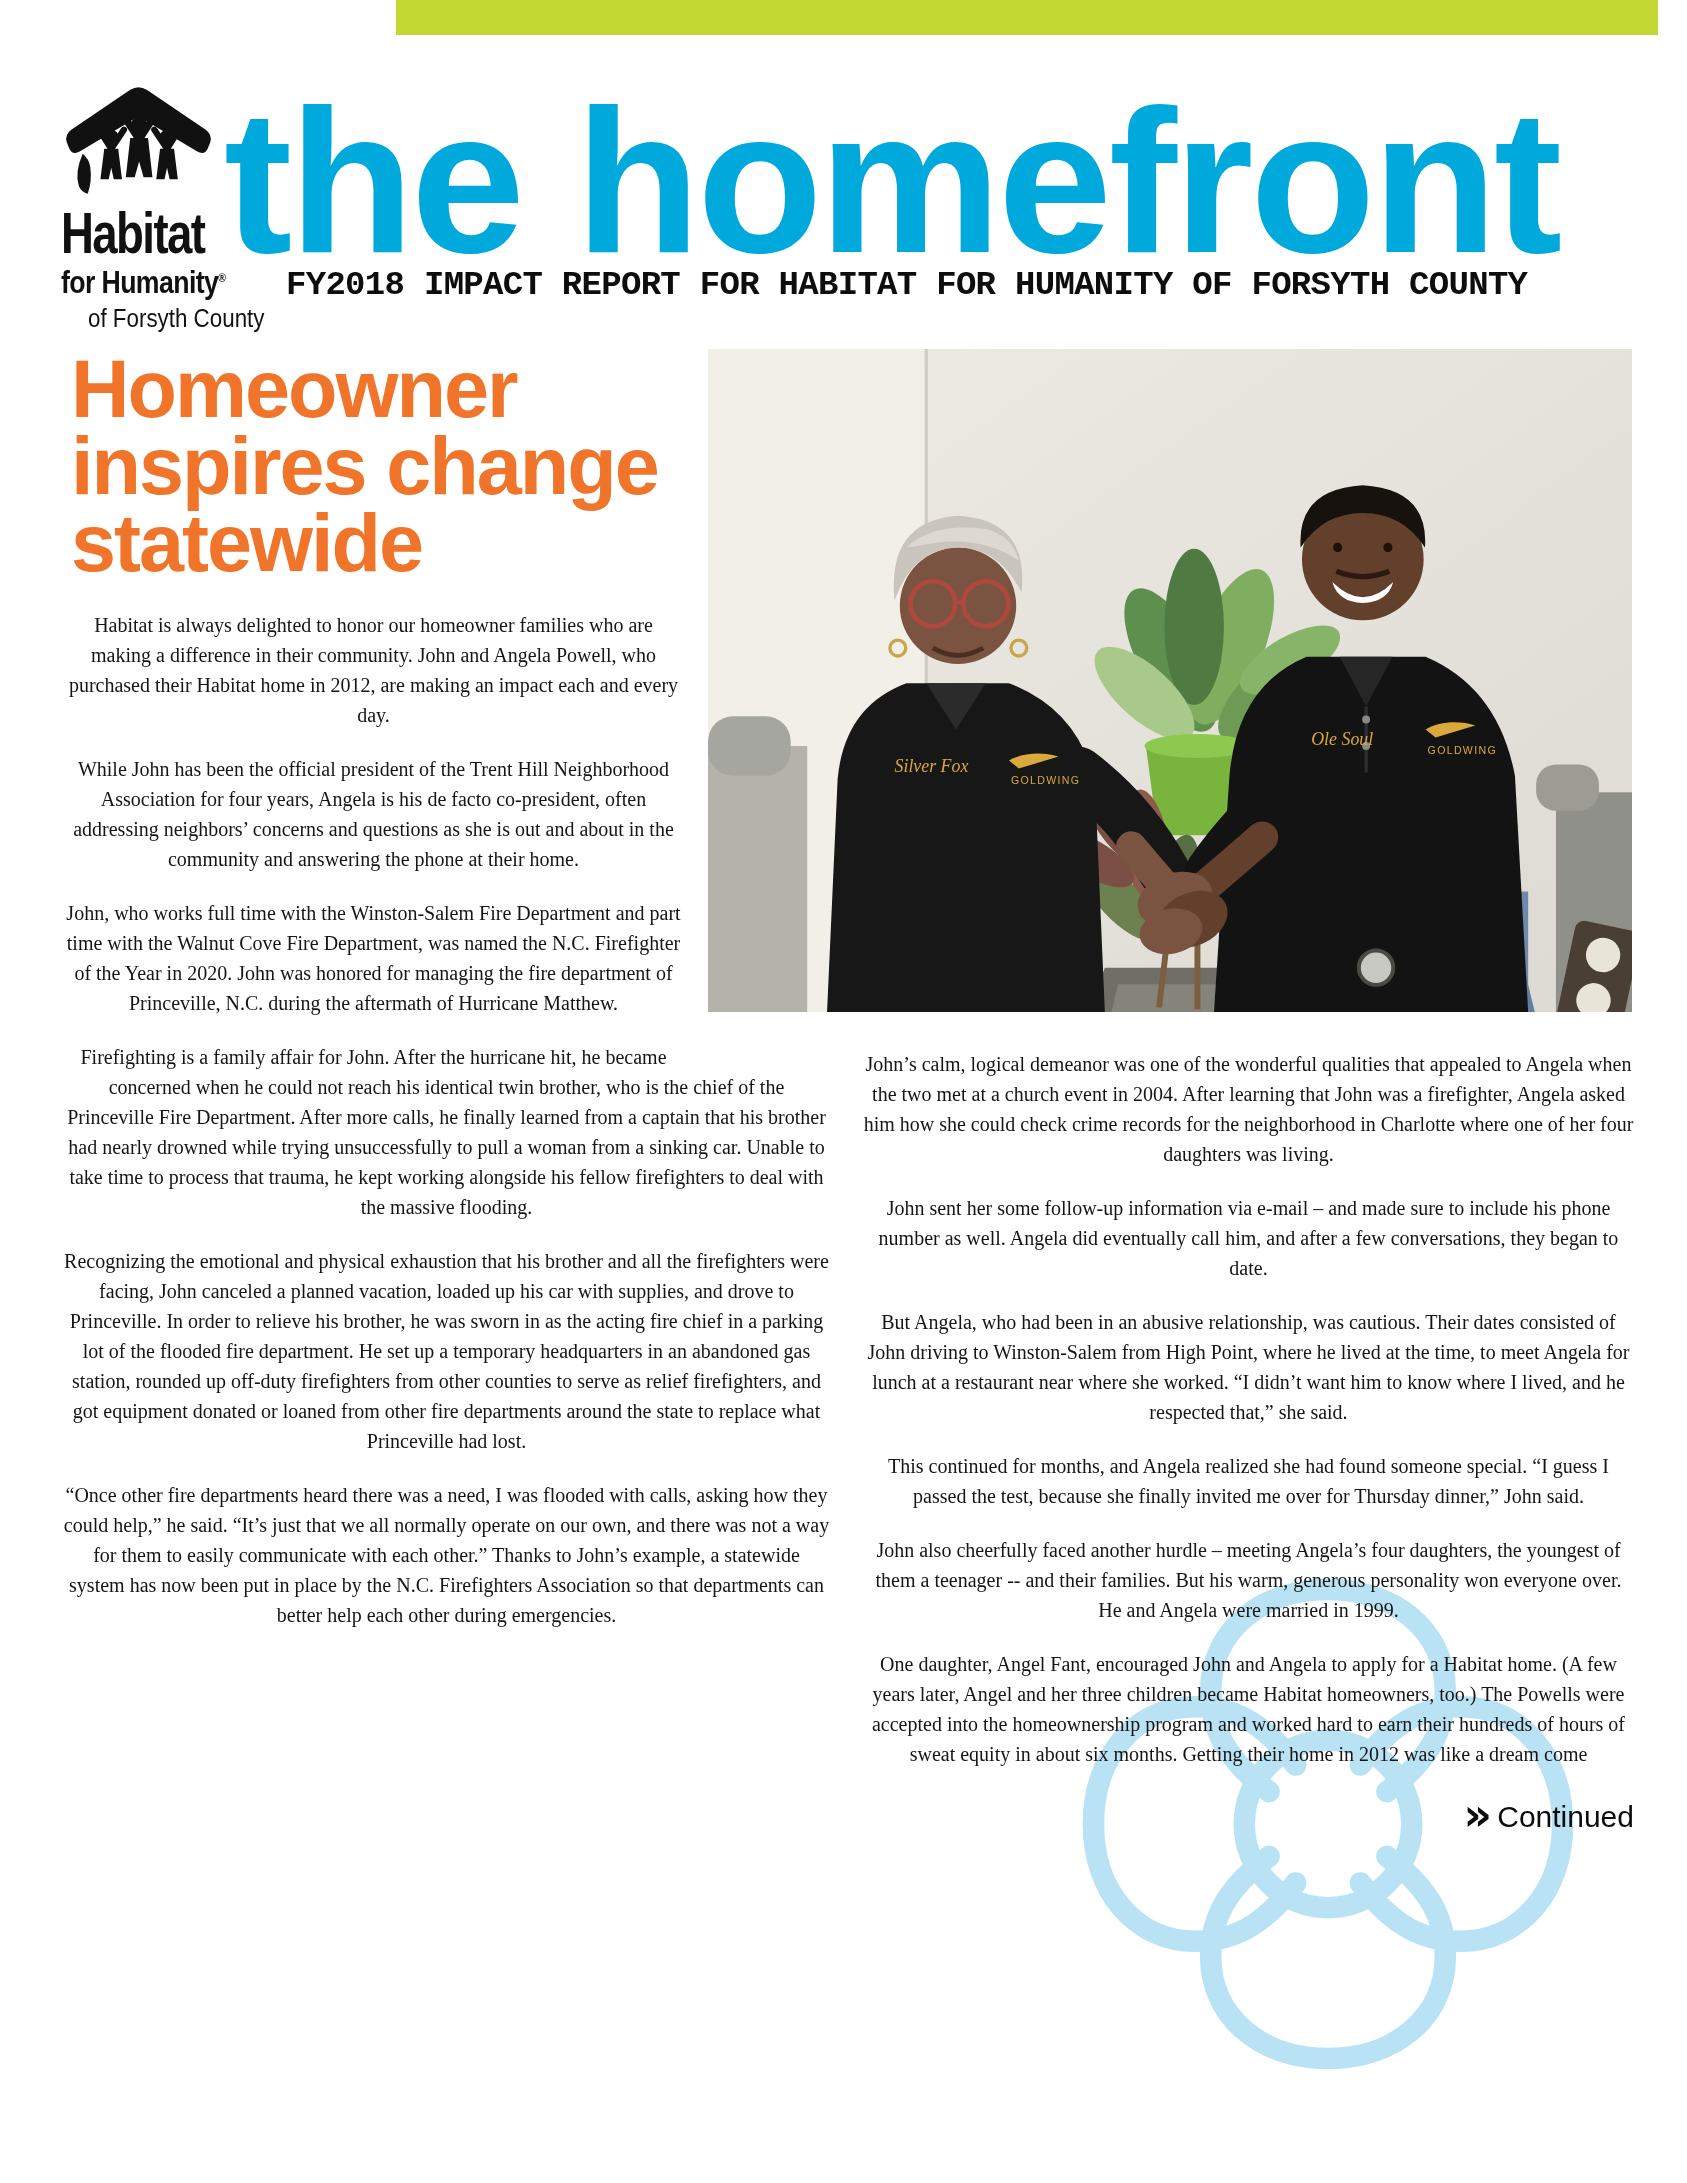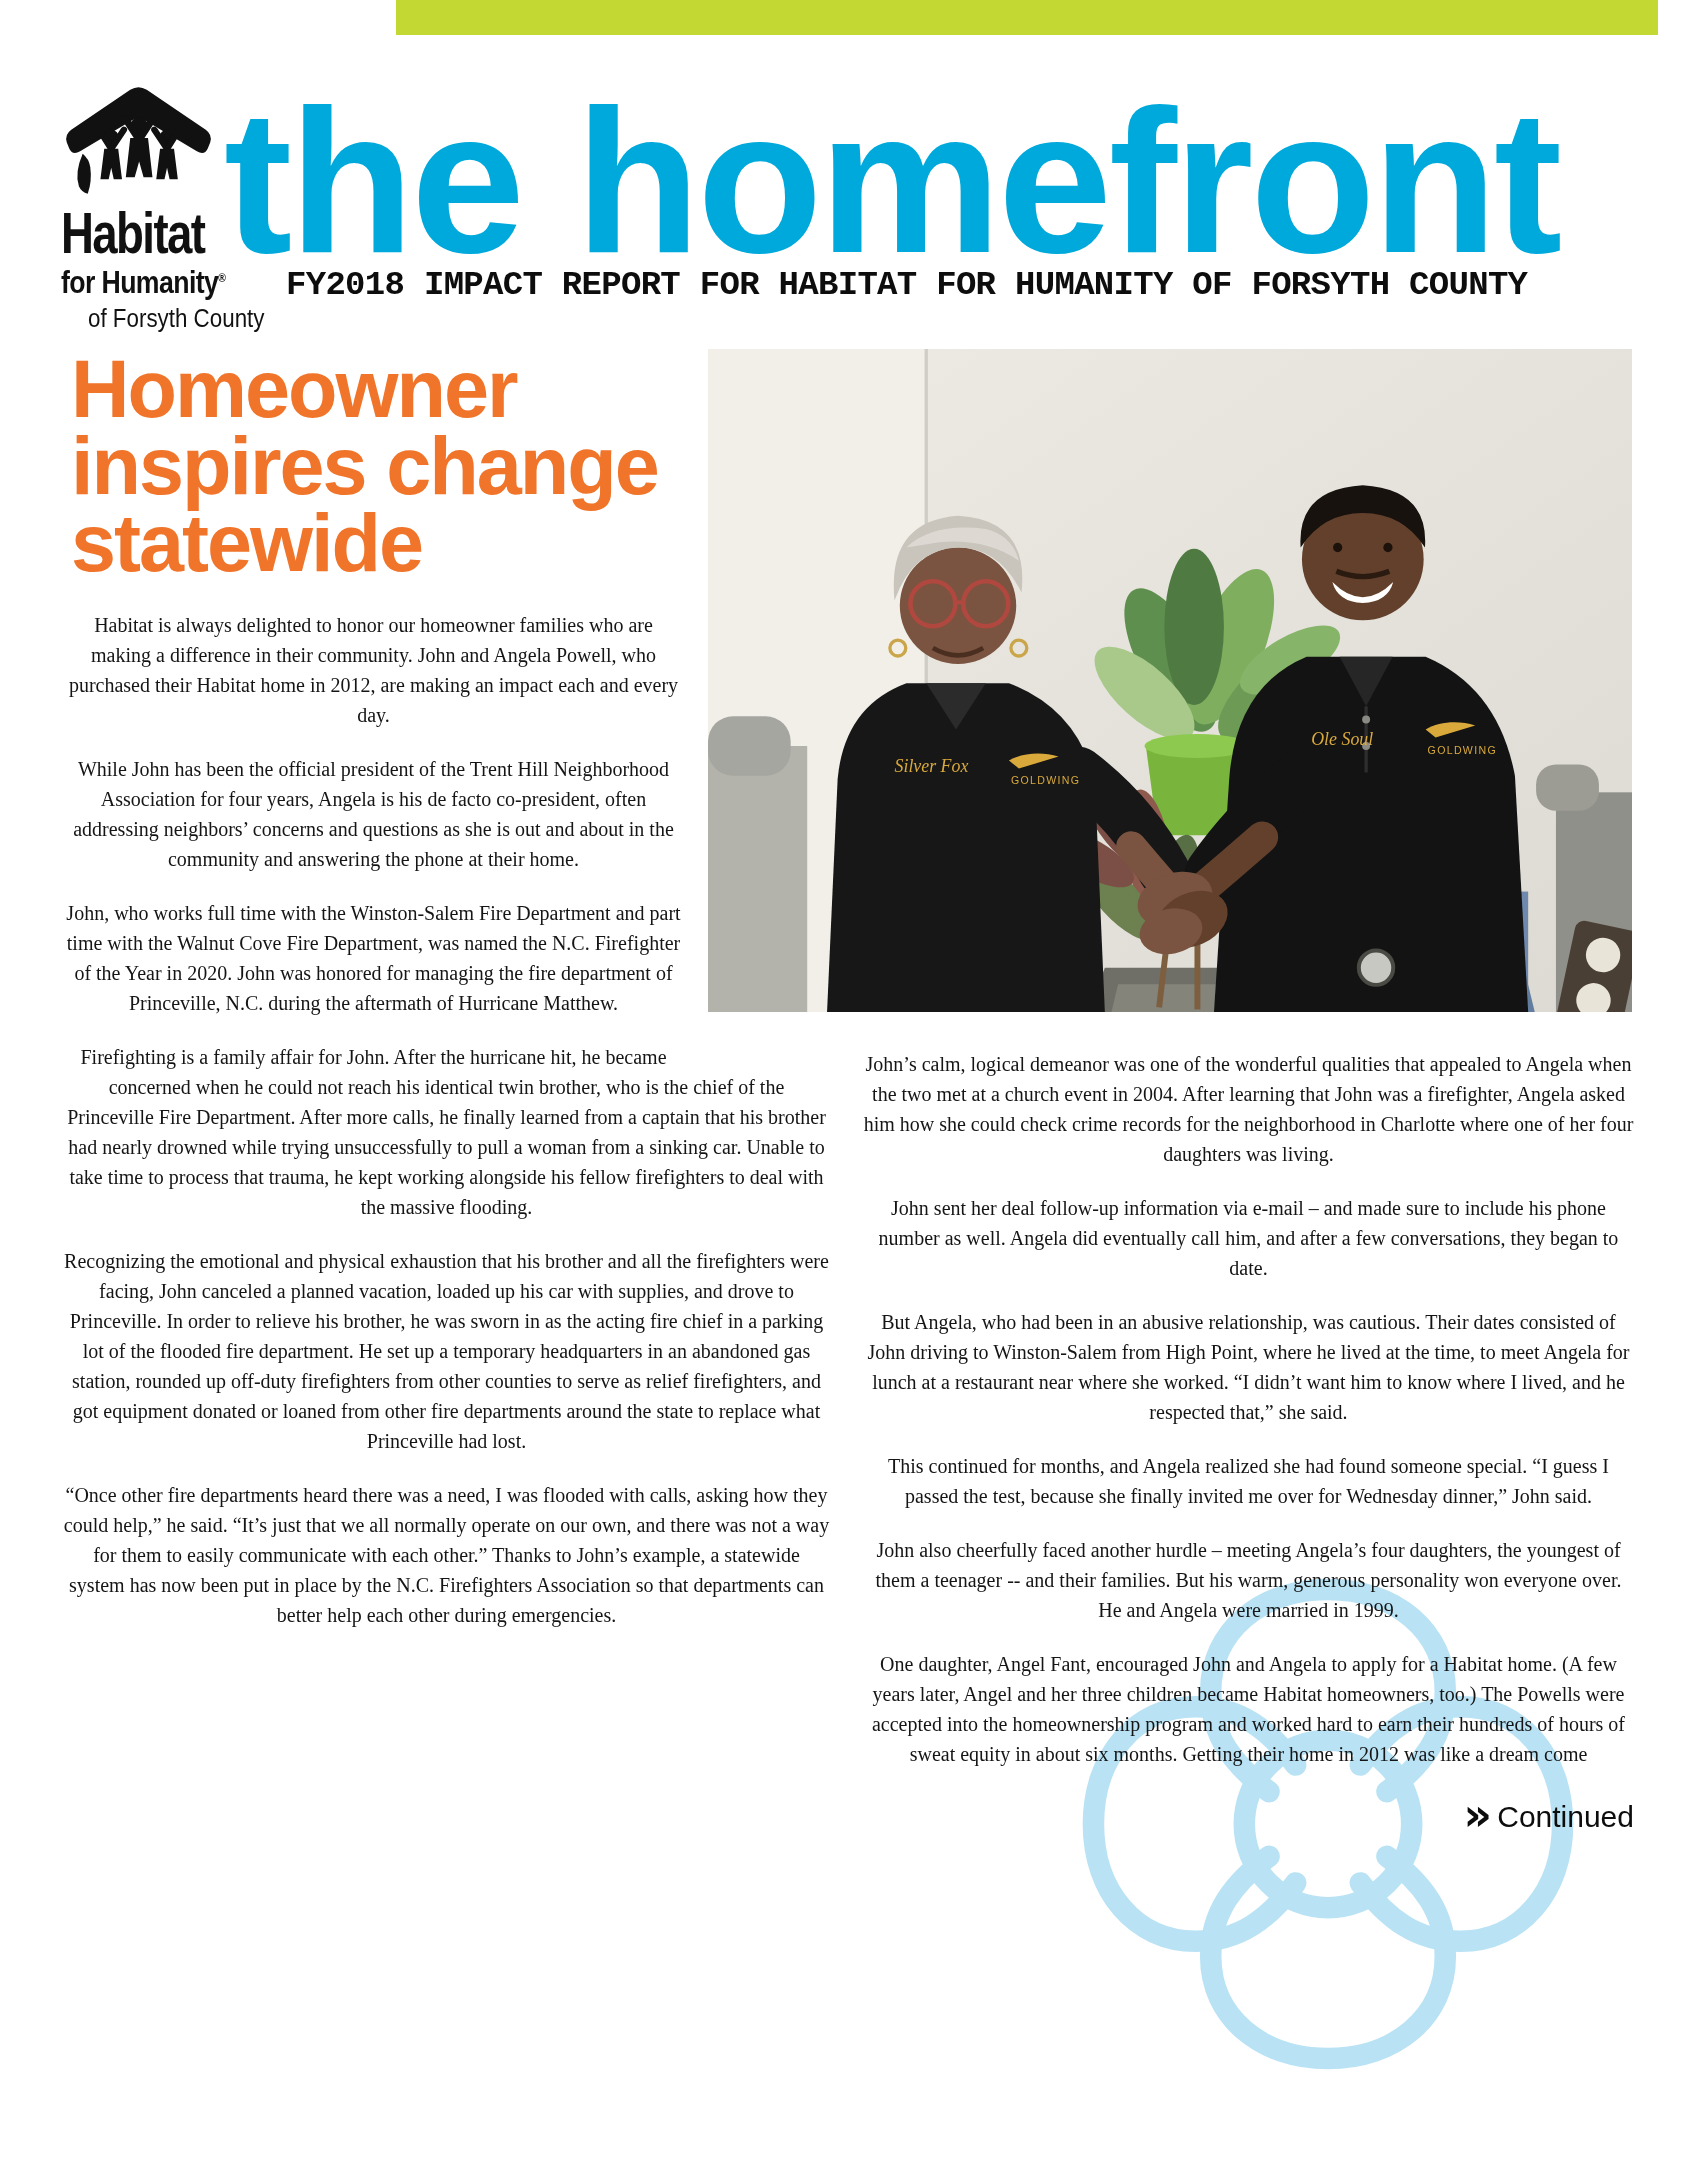--- a/index.html
+++ b/index.html
@@ -191,23 +191,23 @@
     <p>Habitat is always delighted to honor our homeowner families who are making a difference in their community. John and Angela Powell, who purchased their Habitat home in 2012, are making an impact each and every day.</p>
     <p>While John has been the official president of the Trent Hill Neighborhood Association for four years, Angela is his de facto co-president, often addressing neighbors’ concerns and questions as she is out and about in the community and answering the phone at their home.</p>
     <p>John, who works full time with the Winston-Salem Fire Department and part time with the Walnut Cove Fire Department, was named the N.C. Firefighter of the Year in 2020. John was honored for managing the fire department of Princeville, N.C. during the aftermath of Hurricane Matthew.</p>
     <p>Firefighting is a family affair for John. After the hurricane hit, he became concerned when he could not reach his identical twin brother, who is the chief of the Princeville Fire Department. After more calls, he finally learned from a captain that his brother had nearly drowned while trying unsuccessfully to pull a woman from a sinking car. Unable to take time to process that trauma, he kept working alongside his fellow firefighters to deal with the massive flooding.</p>
     <p>Recognizing the emotional and physical exhaustion that his brother and all the firefighters were facing, John canceled a planned vacation, loaded up his car with supplies, and drove to Princeville. In order to relieve his brother, he was sworn in as the acting fire chief in a parking lot of the flooded fire department. He set up a temporary headquarters in an abandoned gas station, rounded up off-duty firefighters from other counties to serve as relief firefighters, and got equipment donated or loaned from other fire departments around the state to replace what Princeville had lost.</p>
     <p>“Once other fire departments heard there was a need, I was flooded with calls, asking how they could help,” he said. “It’s just that we all normally operate on our own, and there was not a way for them to easily communicate with each other.” Thanks to John’s example, a statewide system has now been put in place by the N.C. Firefighters Association so that departments can better help each other during emergencies.</p>
   </div>
 
   <div class="col-right">
     <p>John’s calm, logical demeanor was one of the wonderful qualities that appealed to Angela when the two met at a church event in 2004. After learning that John was a firefighter, Angela asked him how she could check crime records for the neighborhood in Charlotte where one of her four daughters was living.</p>
-    <p>John sent her deal follow-up information via e-mail – and made sure to include his phone number as well. Angela did eventually call him, and after a few conversations, they began to date.</p>
+    <p>John sent her some follow-up information via e-mail – and made sure to include his phone number as well. Angela did eventually call him, and after a few conversations, they began to date.</p>
     <p>But Angela, who had been in an abusive relationship, was cautious. Their dates consisted of John driving to Winston-Salem from High Point, where he lived at the time, to meet Angela for lunch at a restaurant near where she worked. “I didn’t want him to know where I lived, and he respected that,” she said.</p>
-    <p>This continued for months, and Angela realized she had found someone special. “I guess I passed the test, because she finally invited me over for Wednesday dinner,” John said.</p>
+    <p>This continued for months, and Angela realized she had found someone special. “I guess I passed the test, because she finally invited me over for Thursday dinner,” John said.</p>
     <p>John also cheerfully faced another hurdle – meeting Angela’s four daughters, the youngest of them a teenager -- and their families. But his warm, generous personality won everyone over. He and Angela were married in 1999.</p>
     <p>One daughter, Angel Fant, encouraged John and Angela to apply for a Habitat home. (A few years later, Angel and her three children became Habitat homeowners, too.) The Powells were accepted into the homeownership program and worked hard to earn their hundreds of hours of sweat equity in about six months. Getting their home in 2012 was like a dream come</p>
     <div class="continued">
       <span class="chev">»</span>
       <span class="label">Continued</span>
     </div>
   </div>
 
 </div>
 

